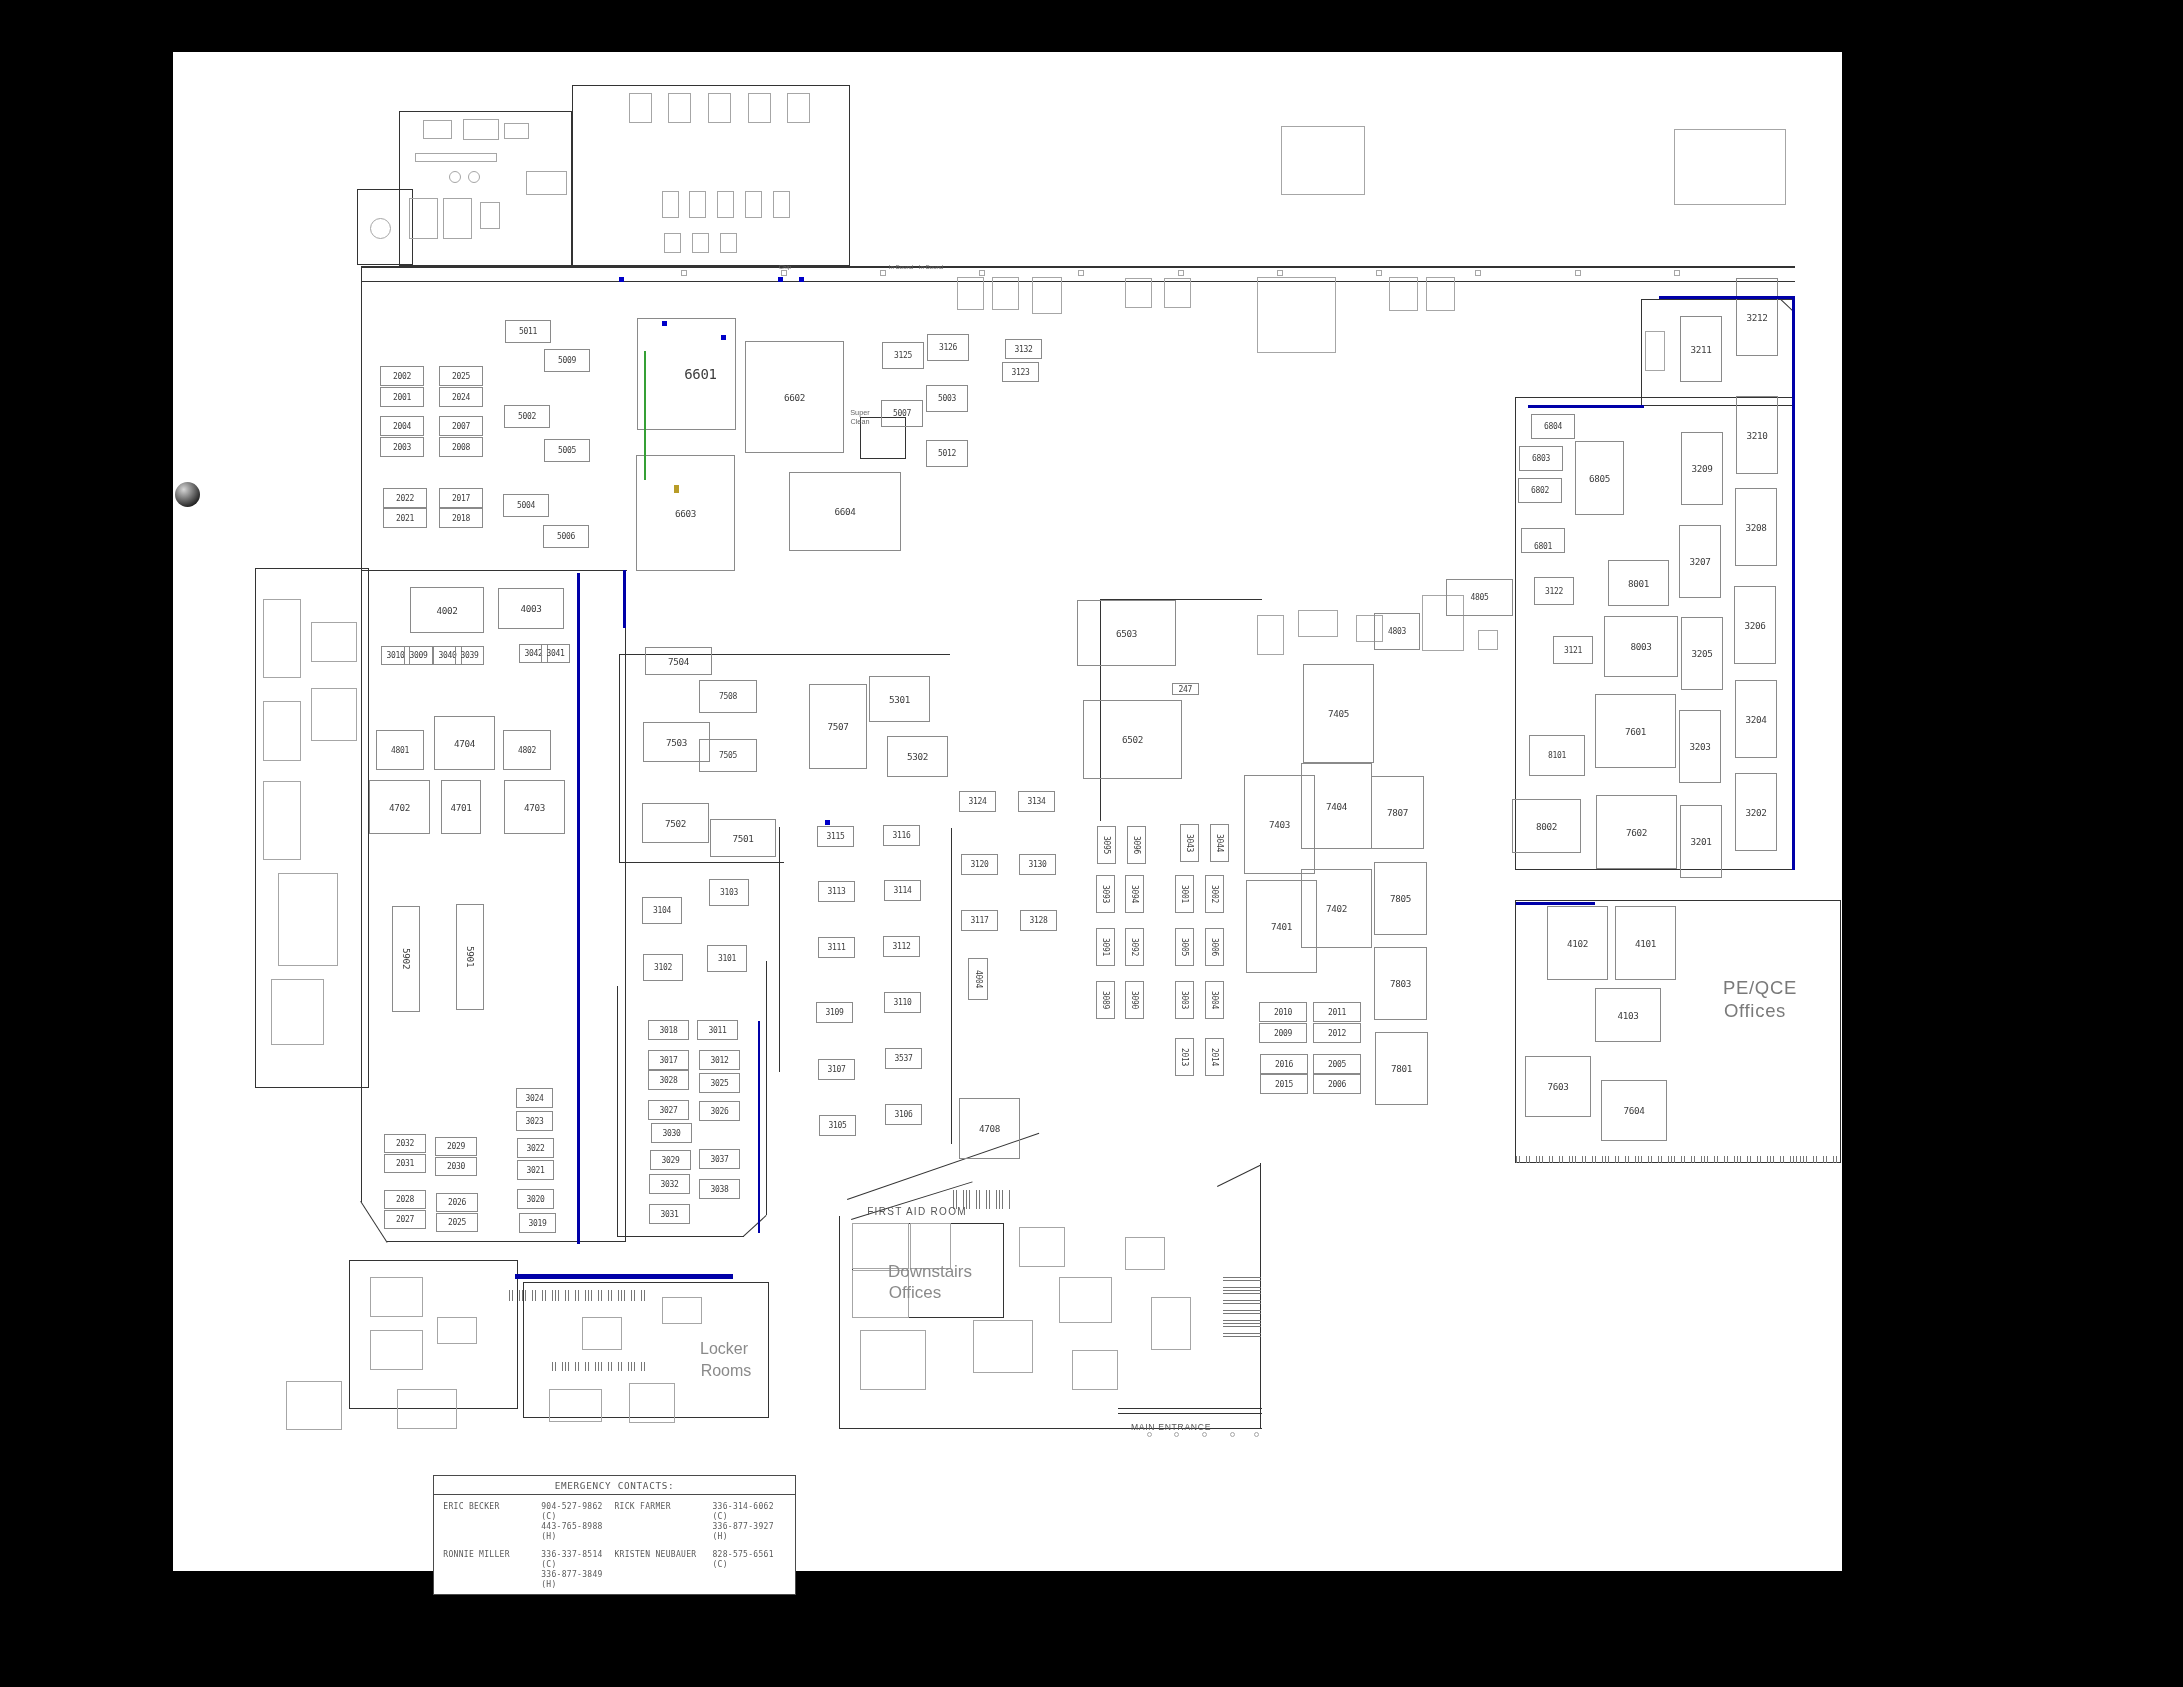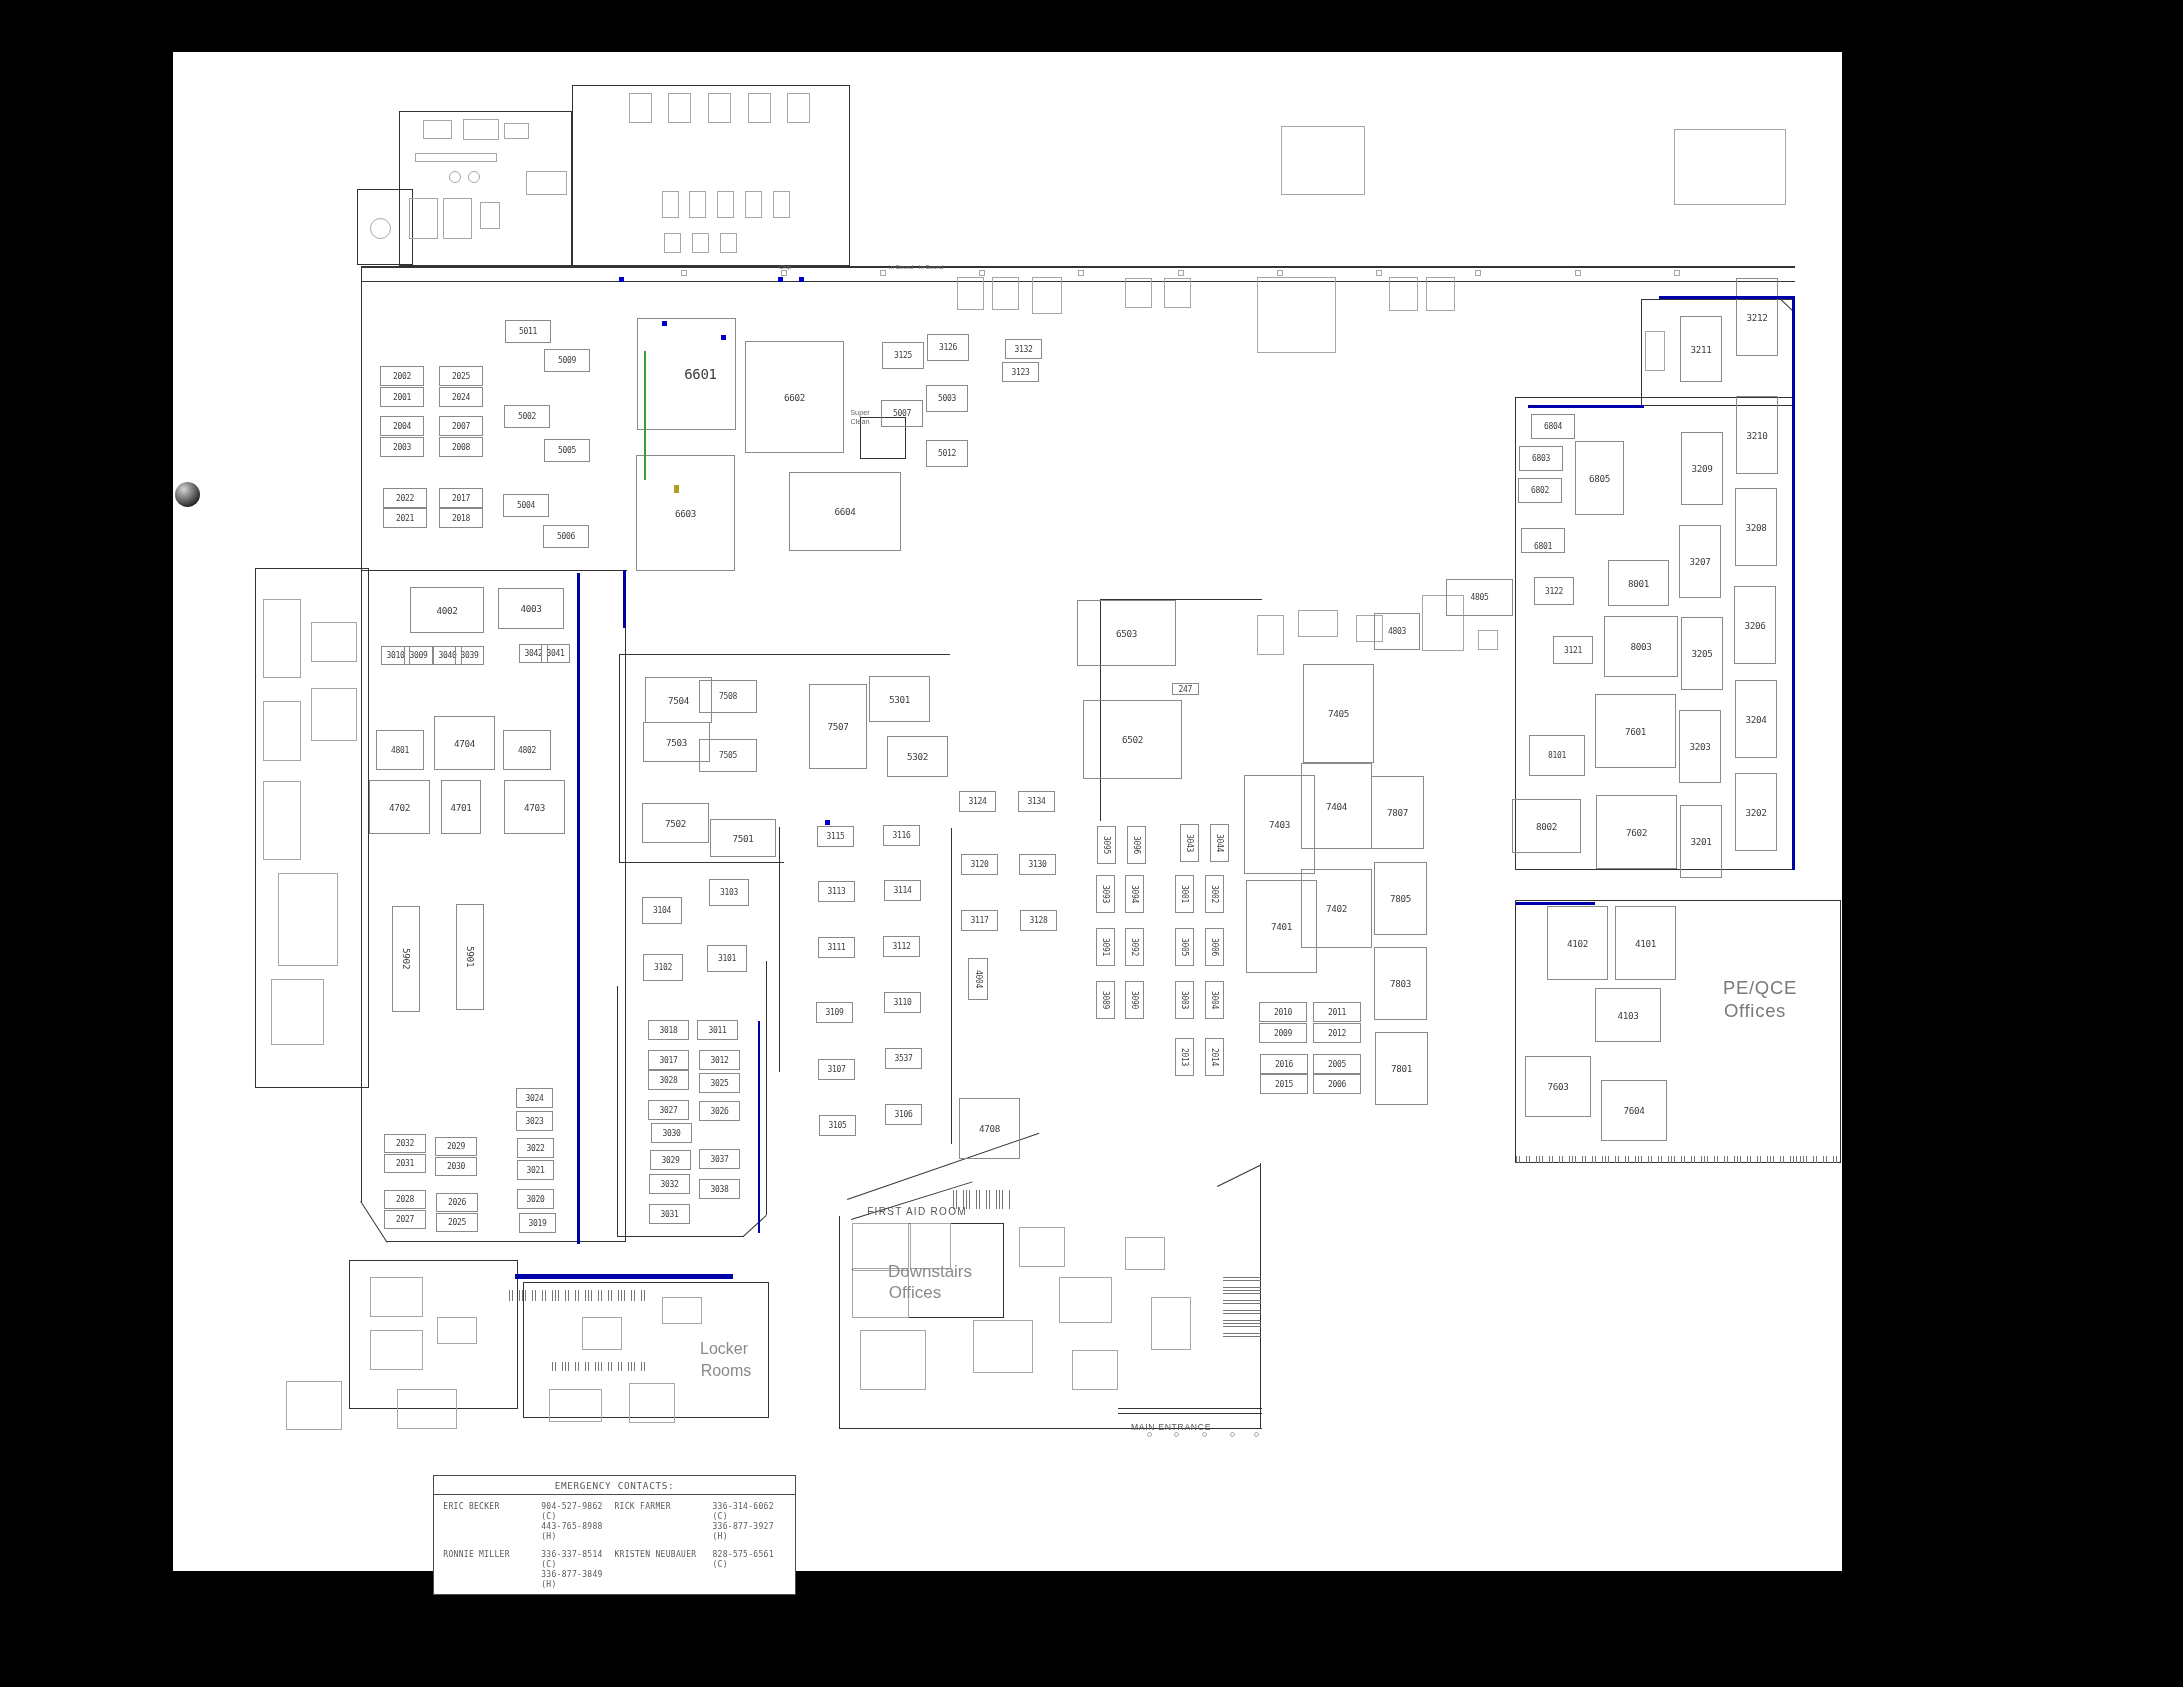--- a/index.html
+++ b/index.html
@@ -323,21 +323,21 @@
       </div>
       <div class="room" style="left: 1529px; top: 735px; width: 56px; height: 41px;">
         <span style="font-size: 8px;">8101</span>
       </div>
       <div class="room" style="left: 1512px; top: 799px; width: 69px; height: 54px;">
         <span style="font-size: 9.3px;">8002</span>
       </div>
       <div class="room" style="left: 1596px; top: 795px; width: 81px; height: 74px;">
         <span style="font-size: 9.3px;">7602</span>
       </div>
-      <div class="room" style="left: 645px; top: 677px; width: 67px; height: 46px;">
+      <div class="room" style="left: 645px; top: 647px; width: 67px; height: 28px;">
         <span style="font-size: 9.3px;">7504</span>
       </div>
       <div class="room" style="left: 699px; top: 680px; width: 58px; height: 33px;">
         <span style="font-size: 8px;">7508</span>
       </div>
       <div class="room" style="left: 643px; top: 722px; width: 67px; height: 40px;">
         <span style="font-size: 9.3px;">7503</span>
       </div>
       <div class="room" style="left: 699px; top: 739px; width: 58px; height: 33px;">
         <span style="font-size: 8px;">7505</span>

